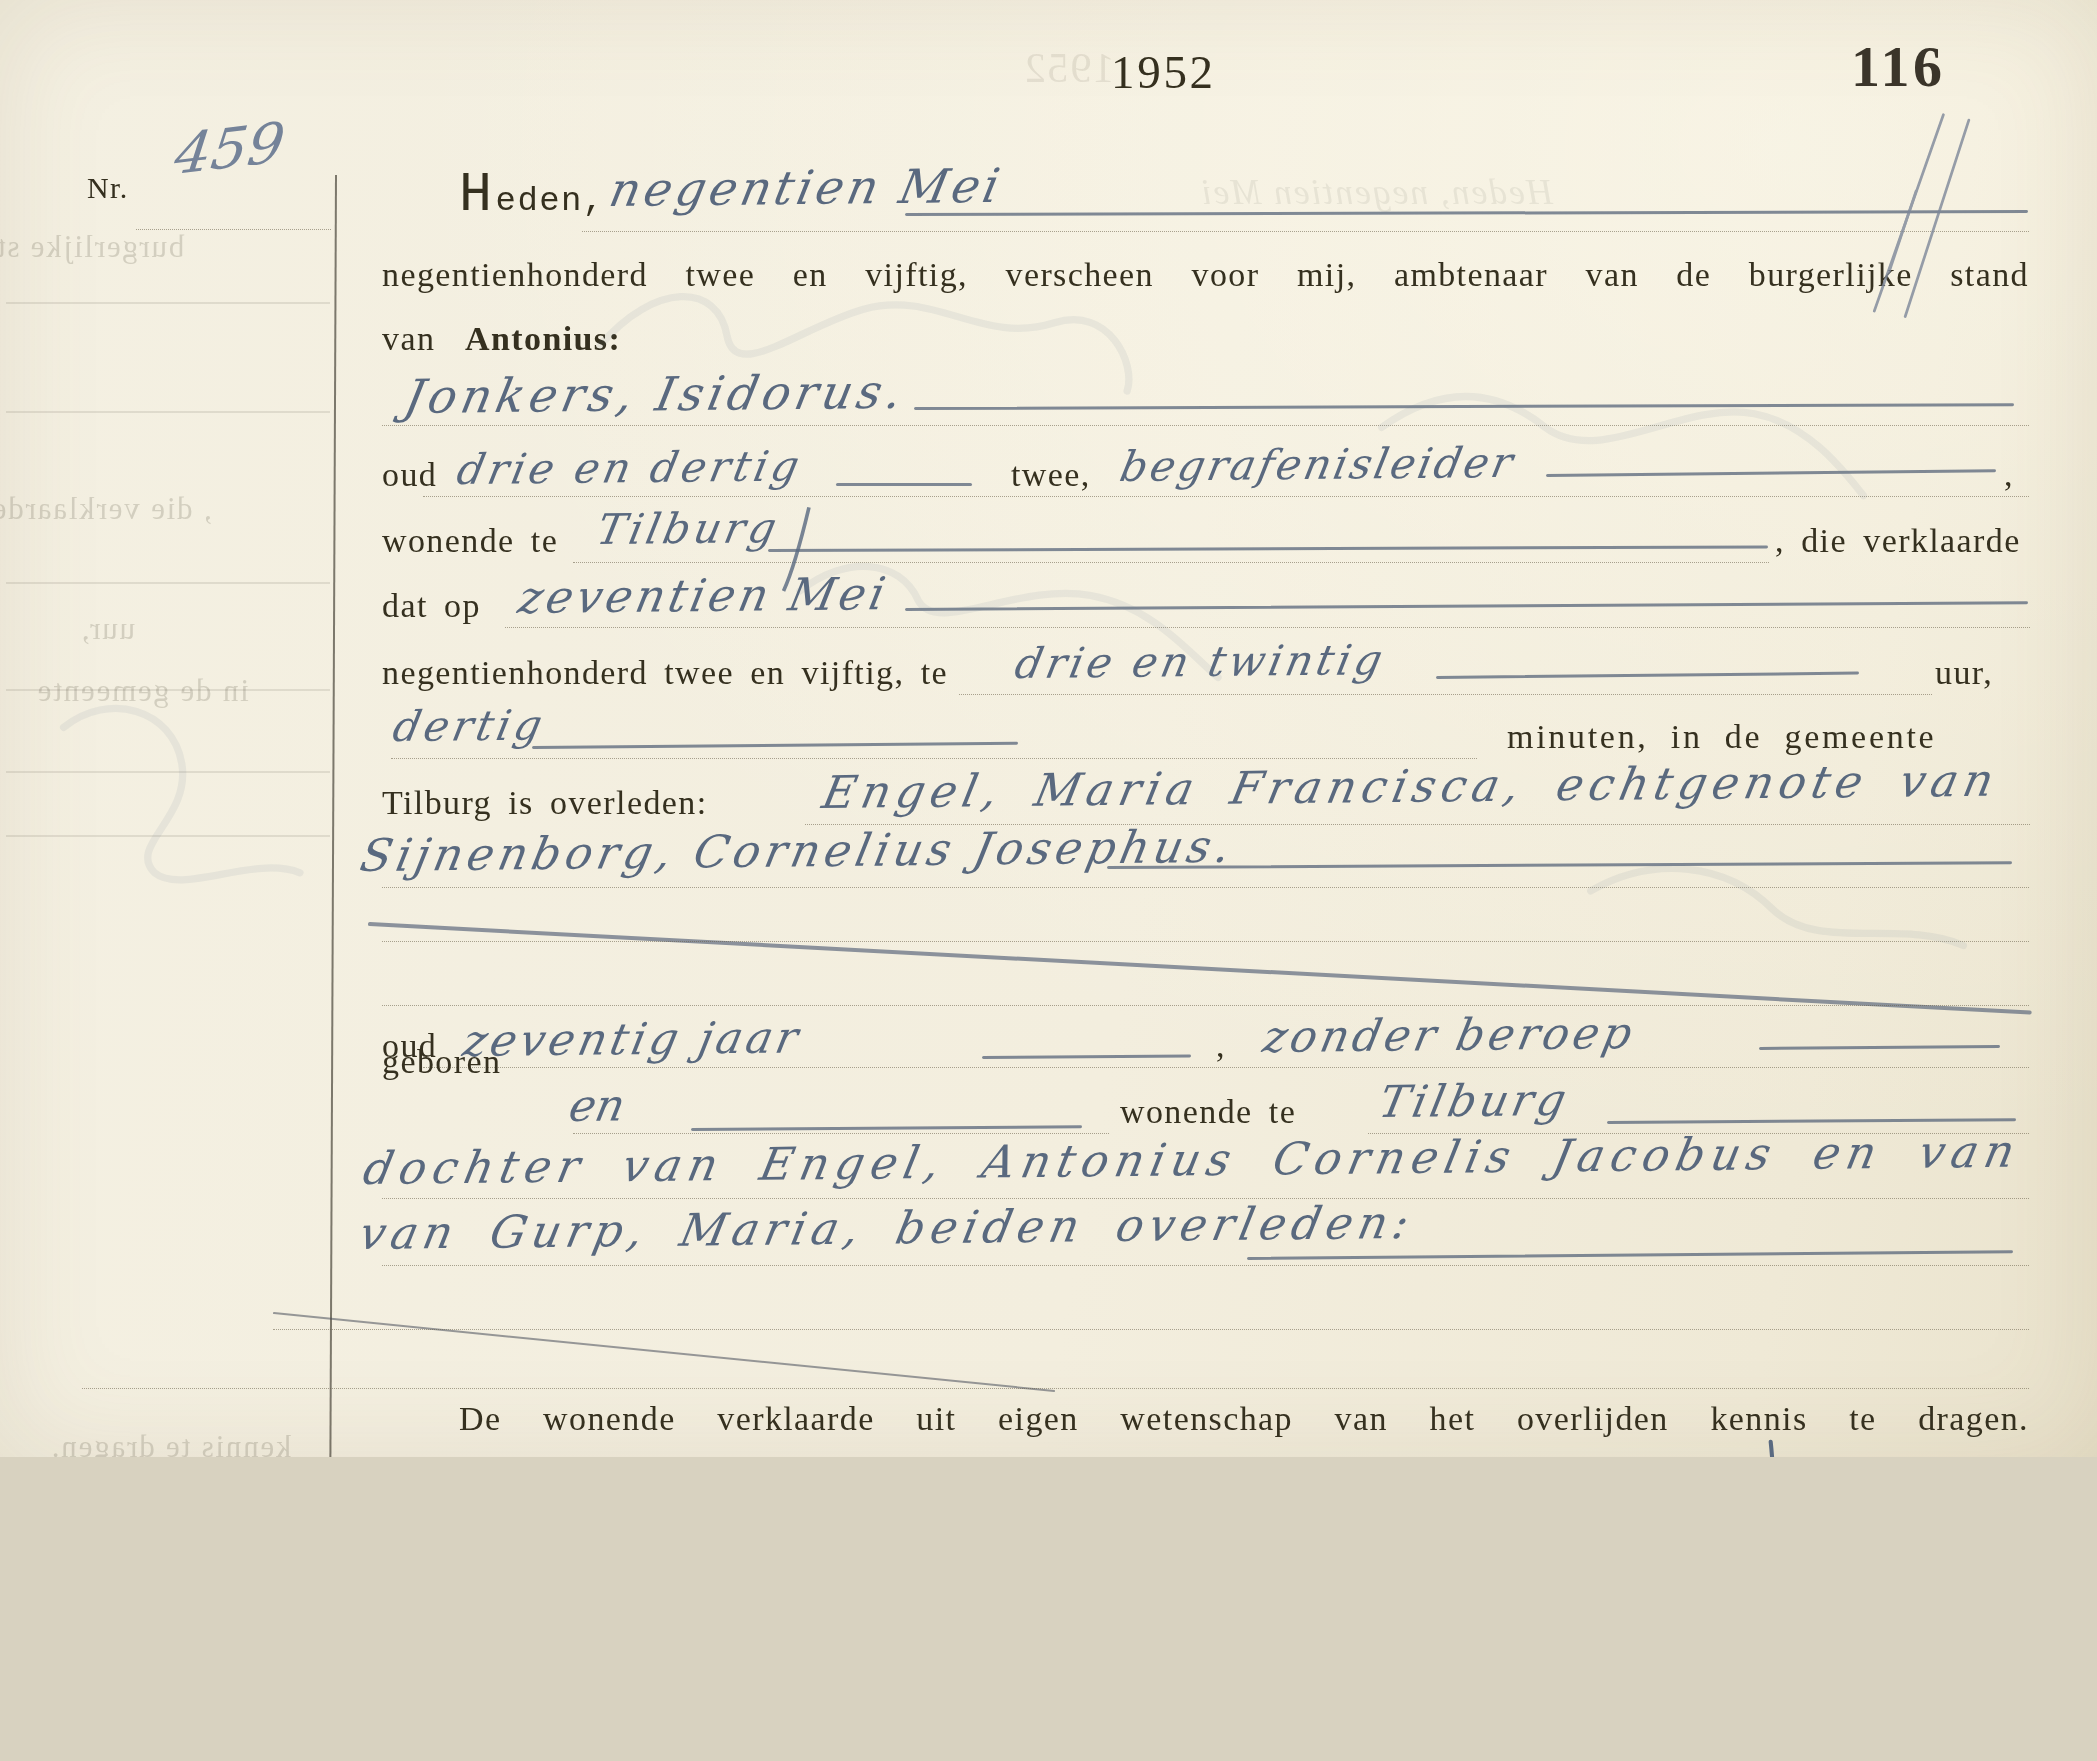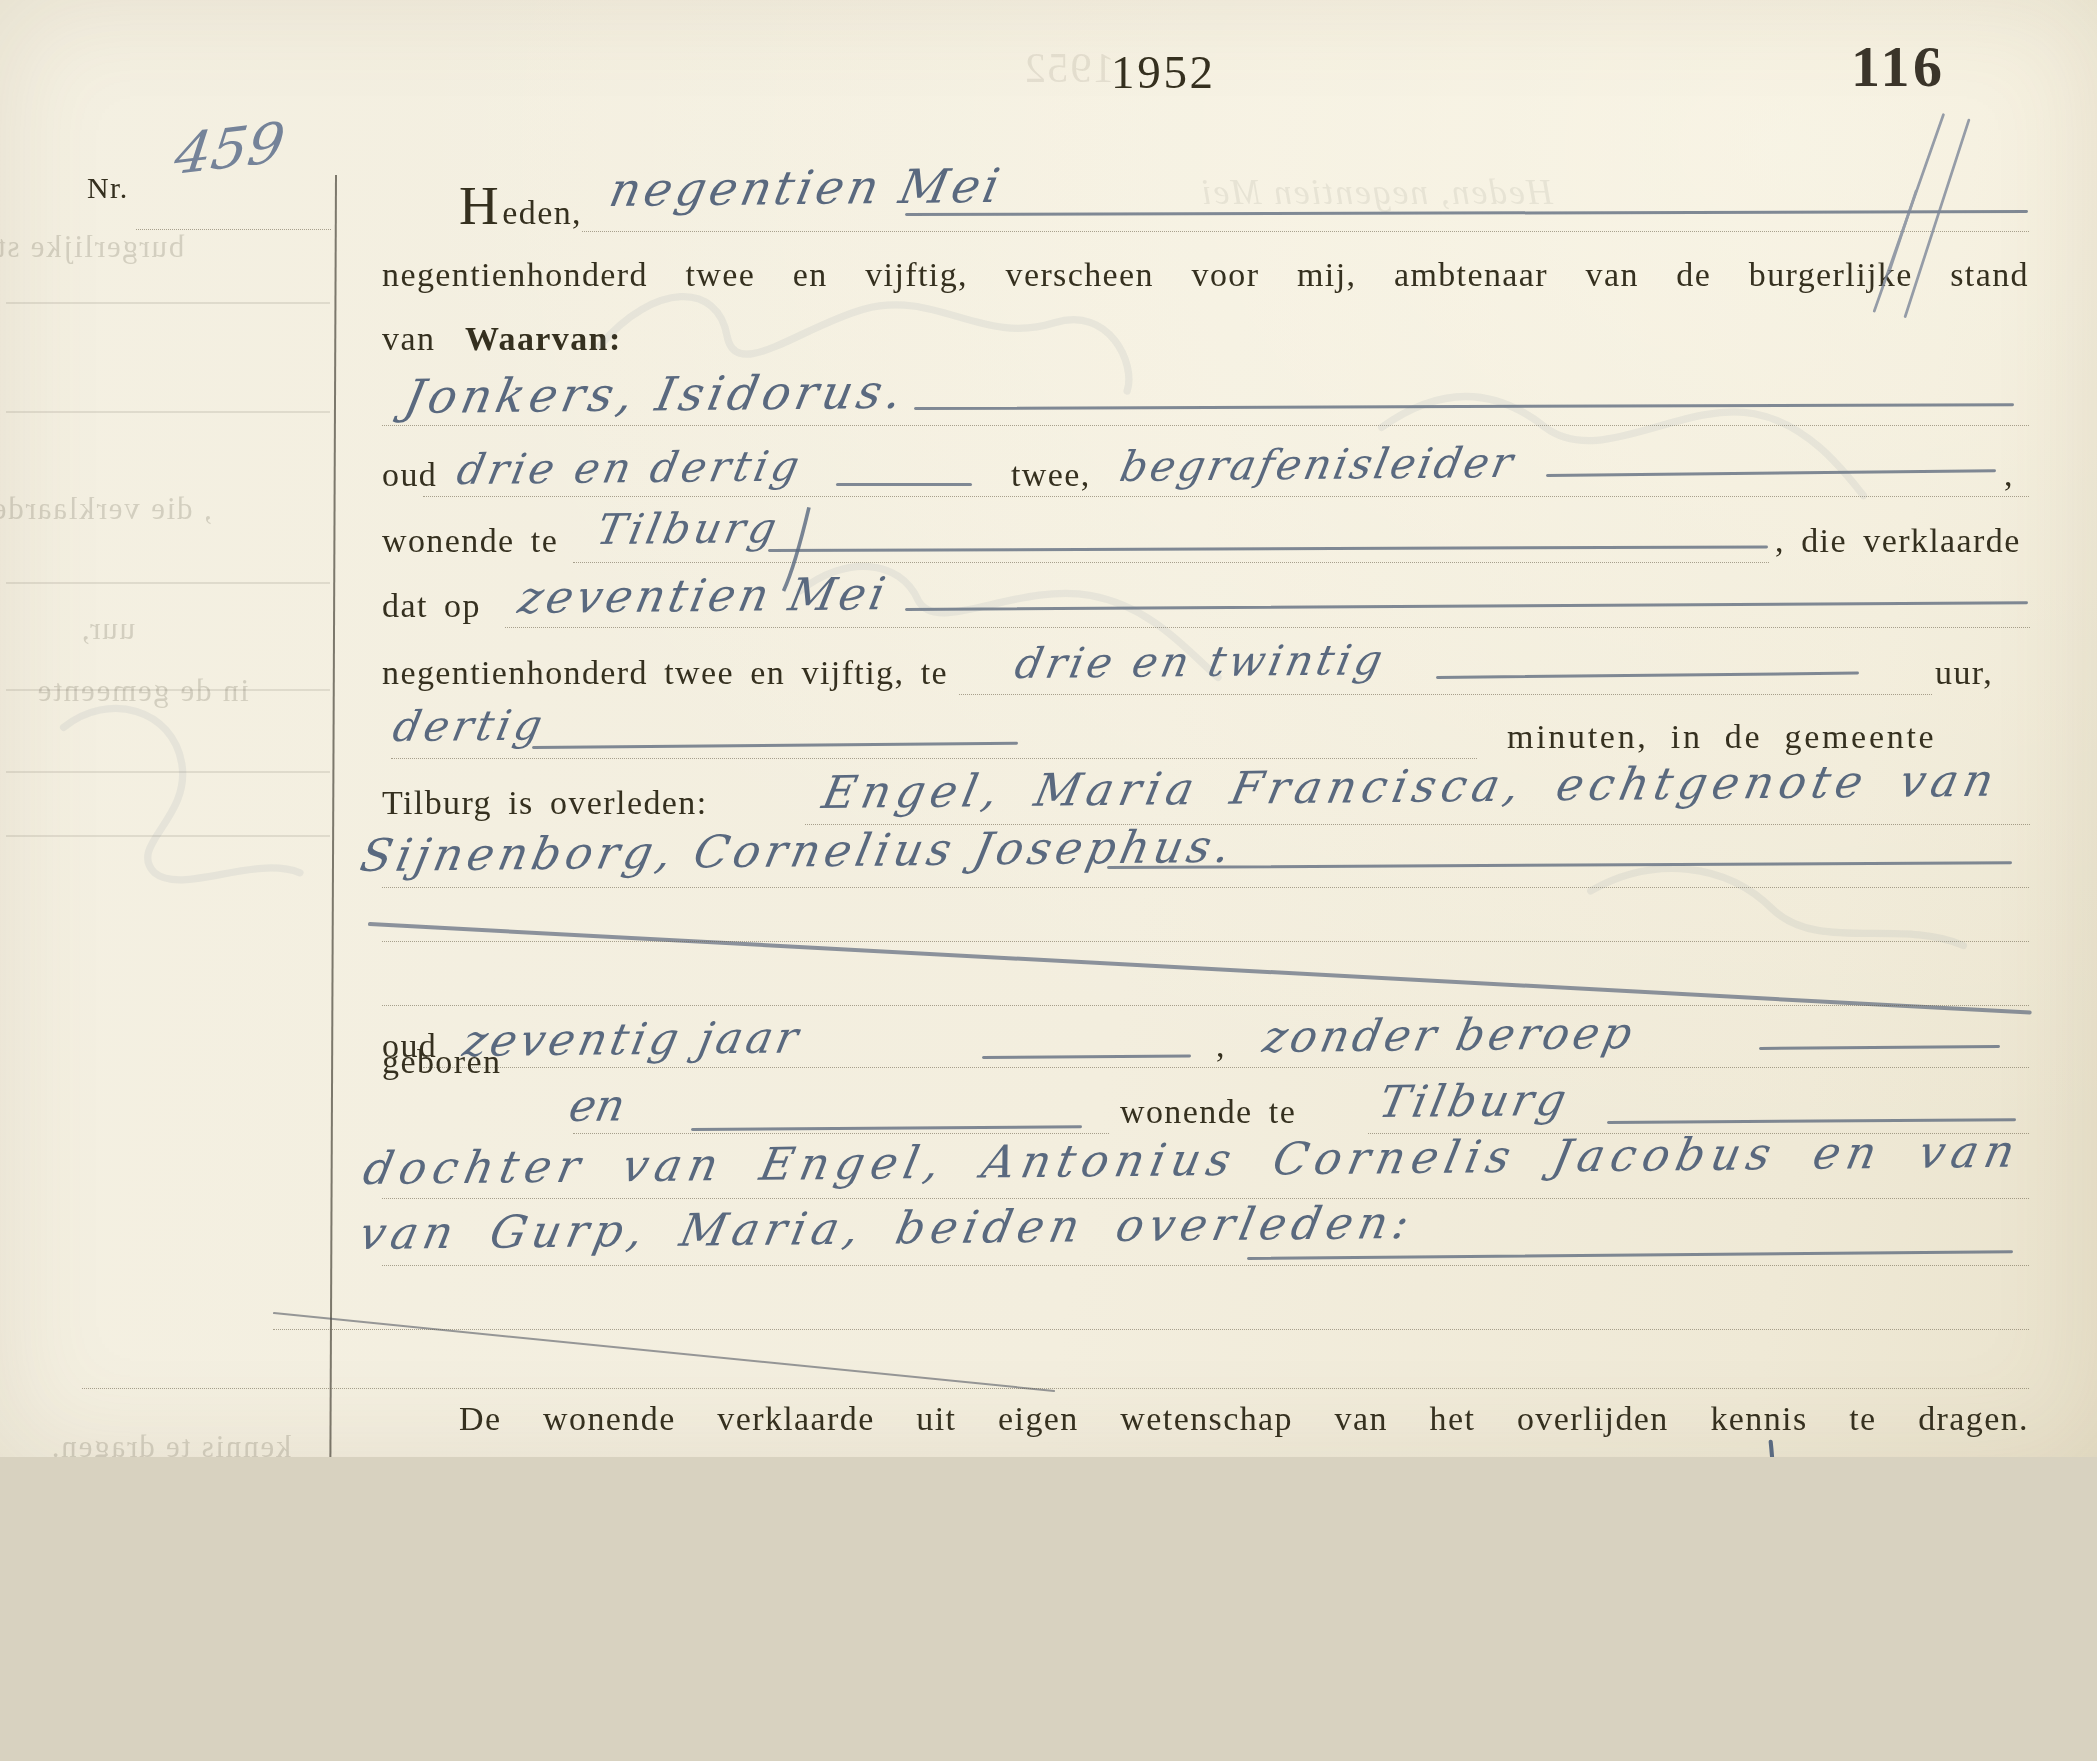--- a/index.html
+++ b/index.html
@@ -78,29 +78,29 @@
 
   <div class="vrule"></div>
 
   <div class="mrule" style="top:302px;"></div>
   <div class="mrule" style="top:411px;"></div>
   <div class="mrule" style="top:582px;"></div>
   <div class="mrule" style="top:689px;"></div>
   <div class="mrule" style="top:771px;"></div>
   <div class="mrule" style="top:835px;"></div>
 
-  <div class="printed heden" style="left:459px;top:174px;">Heden,</div>
+  <div class="printed heden" style="left:459px;top:164px;font-family:Liberation Mono, monospace;">Heden,</div>
   <div class="hw" style="left:605px;top:162px;font-size:47px;letter-spacing:3.6px;">negentien Mei</div>
   <div class="ink" style="left:905px;top:213px;width:1123px;transform:rotate(-0.15deg);"></div>
   <div class="dots" style="left:582px;top:231px;width:1447px;"></div>
 
   <div class="printed justify" style="left:382px;top:256px;width:1647px;">negentienhonderd twee en vijftig, verscheen voor mij, ambtenaar van de burgerlijke stand</div>
 
   <div class="printed" style="left:382px;top:320px;">van</div>
-  <div class="printed" style="left:465px;top:320px;font-weight:bold;">Waarvan:</div>
+  <div class="printed" style="left:465px;top:320px;font-weight:bold;">Antonius:</div>
 
   <div class="hw" style="left:400px;top:369px;font-size:47px;letter-spacing:4.5px;">Jonkers, Isidorus.</div>
   <div class="ink" style="left:914px;top:407px;width:1100px;transform:rotate(-0.2deg);"></div>
   <div class="dots" style="left:382px;top:425px;width:1647px;"></div>
 
   <div class="printed" style="left:382px;top:456px;">oud</div>
   <div class="hw" style="left:453px;top:445px;letter-spacing:3.6px;">drie en dertig</div>
   <div class="ink" style="left:836px;top:483px;width:136px;"></div>
   <div class="printed" style="left:1011px;top:456px;">twee,</div>
   <div class="hw" style="left:1116px;top:442px;letter-spacing:2.7px;">begrafenisleider</div>

